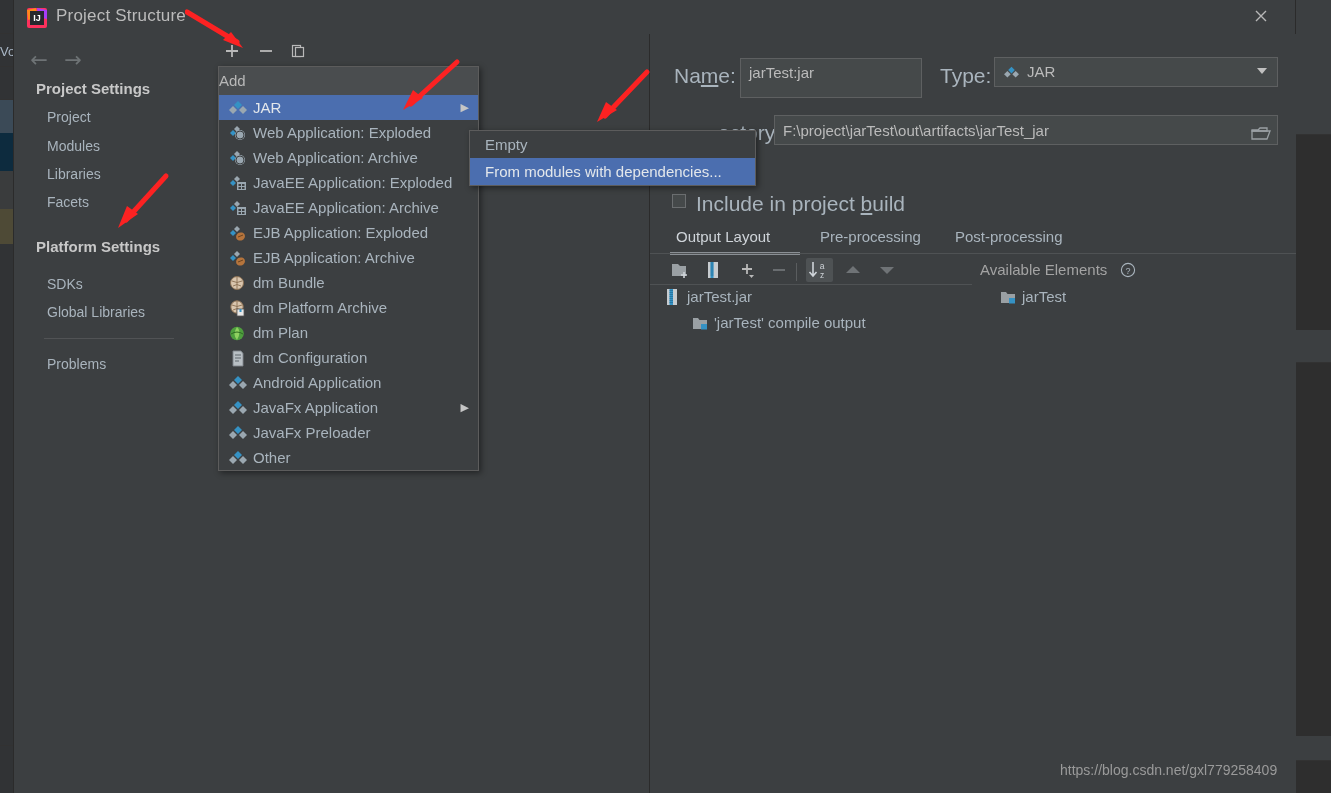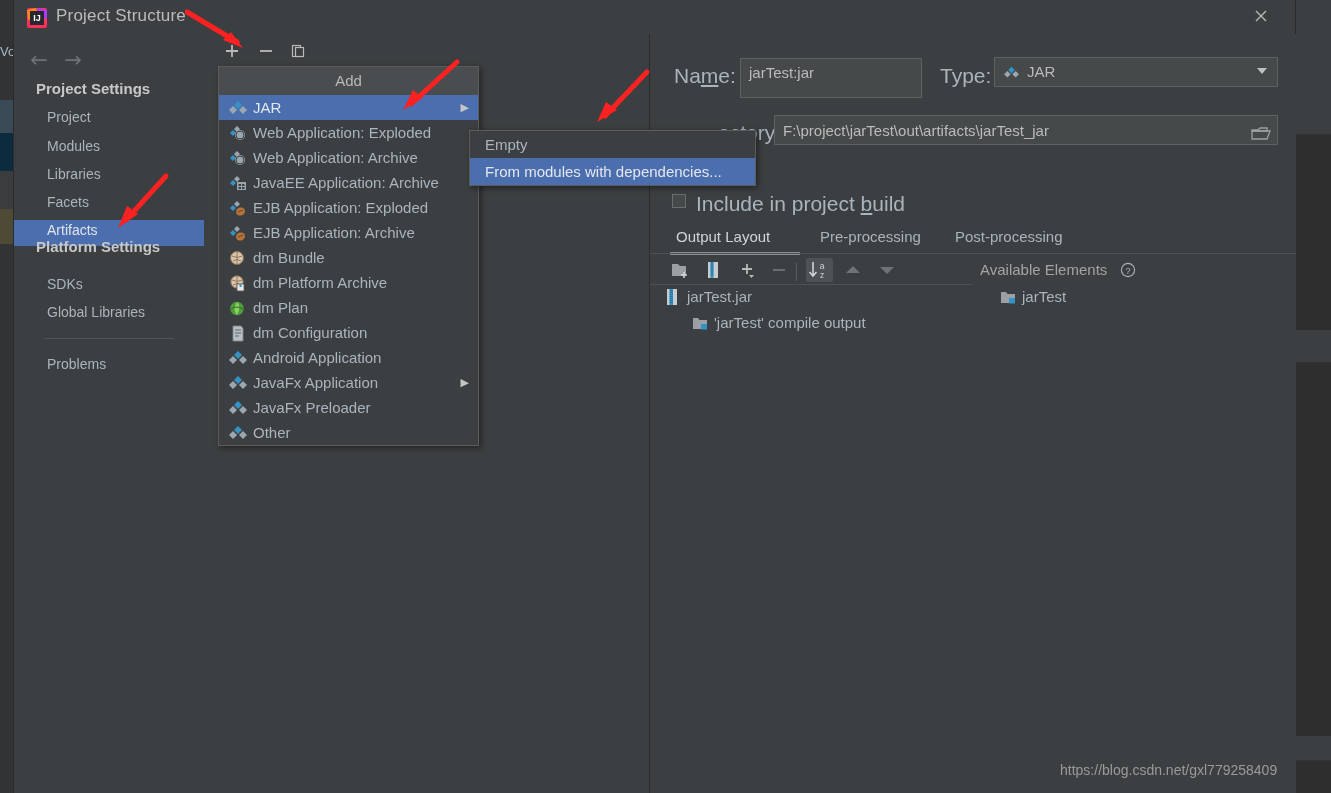--- a/index.html
+++ b/index.html
@@ -88,21 +88,21 @@
   .tb-minus{ left:48px; }
   .tb-copy { left:80px; }
 
   
   .menu {
     position:absolute; left:14px; top:32px; width:259px;
     background:#3c3f41; border:1px solid #5c5c5c;
     box-shadow: 2px 2px 6px rgba(0,0,0,.45);
   }
   .menu-title {
-    height:28px; line-height:28px; text-align:center;
+    height:28px; line-height:28px; text-align:left;
     font-size:15px; color:#b8b8b8; background:#4a4d4f;
   }
   .menu-item {
     position:relative; height:25px; line-height:25px;
     font-size:15px; color:#a9b4bd; padding-left:34px; cursor:pointer;
     white-space:nowrap;
   }
   .menu-item.selected { background:#4b6eaf; color:#e3e7eb; }
   .menu-item .mi-icon { position:absolute; left:10px; top:4px; width:18px; height:17px;}
   .menu-item .mi-arrow {
@@ -238,23 +238,20 @@
         </div>
         <div class="side-item" style="top:102px;">
           <span>Modules</span>
         </div>
         <div class="side-item" style="top:130px;">
           <span>Libraries</span>
         </div>
         <div class="side-item" style="top:158px;">
           <span>Facets</span>
         </div>
-        <div class="side-item selected" style="top:186px;">
-          <span>Artifacts</span>
-        </div>
 
         <div class="side-head" style="top:204px;">Platform Settings</div>
 
         <div class="side-item" style="top:268px;">
           <span>Global Libraries</span>
         </div>
         <div class="side-item" style="top:240px;">
           <span>SDKs</span>
         </div>
 
@@ -316,34 +313,48 @@
             <span class="mi-icon">
               <svg width="18" height="17" viewBox="0 0 18 17">
                 <path d="M8 1 L11 4 L8 7 L5 4 Z" fill="#9aa7b0"></path>
                 <path d="M4 5 L7 8 L4 11 L1 8 Z" fill="#3592c4"></path>
                 <circle cx="11" cy="10" r="5" fill="#9aa7b0"></circle>
                 <circle cx="11" cy="10" r="4" fill="none" stroke="#3c3f41" stroke-width="1"></circle>
               </svg>
             </span>
             <span>Web Application: Archive</span>
           </div>
-
 
           <div class="menu-item">
             <span class="mi-icon">
               <svg width="18" height="17" viewBox="0 0 18 17">
                 <path d="M8 1 L11 4 L8 7 L5 4 Z" fill="#9aa7b0"></path>
                 <path d="M4 5 L7 8 L4 11 L1 8 Z" fill="#3592c4"></path>
                 <rect x="8" y="7" width="9" height="8" fill="#9aa7b0"></rect>
                 <rect x="9.5" y="9" width="2.5" height="2" fill="#3c3f41"></rect>
                 <rect x="13" y="9" width="2.5" height="2" fill="#3c3f41"></rect>
                 <rect x="9.5" y="12" width="2.5" height="2" fill="#3c3f41"></rect>
                 <rect x="13" y="12" width="2.5" height="2" fill="#3c3f41"></rect>
               </svg>
             </span>
+            <span>JavaEE Application: Exploded</span>
+          </div>
+
+          <div class="menu-item">
+            <span class="mi-icon">
+              <svg width="18" height="17" viewBox="0 0 18 17">
+                <path d="M8 1 L11 4 L8 7 L5 4 Z" fill="#9aa7b0"></path>
+                <path d="M4 5 L7 8 L4 11 L1 8 Z" fill="#3592c4"></path>
+                <rect x="8" y="7" width="9" height="8" fill="#9aa7b0"></rect>
+                <rect x="9.5" y="9" width="2.5" height="2" fill="#3c3f41"></rect>
+                <rect x="13" y="9" width="2.5" height="2" fill="#3c3f41"></rect>
+                <rect x="9.5" y="12" width="2.5" height="2" fill="#3c3f41"></rect>
+                <rect x="13" y="12" width="2.5" height="2" fill="#3c3f41"></rect>
+              </svg>
+            </span>
             <span>JavaEE Application: Archive</span>
           </div>
 
           <div class="menu-item">
             <span class="mi-icon">
               <svg width="18" height="17" viewBox="0 0 18 17">
                 <path d="M8 1 L11 4 L8 7 L5 4 Z" fill="#9aa7b0"></path>
                 <path d="M4 5 L7 8 L4 11 L1 8 Z" fill="#3592c4"></path>
                 <ellipse cx="11.5" cy="11.5" rx="4.5" ry="4" fill="#b5743c" transform="rotate(-25 11.5 11.5)"></ellipse>
                 <path d="M9 12 L14 10" stroke="#6b4320" stroke-width="1"></path>

